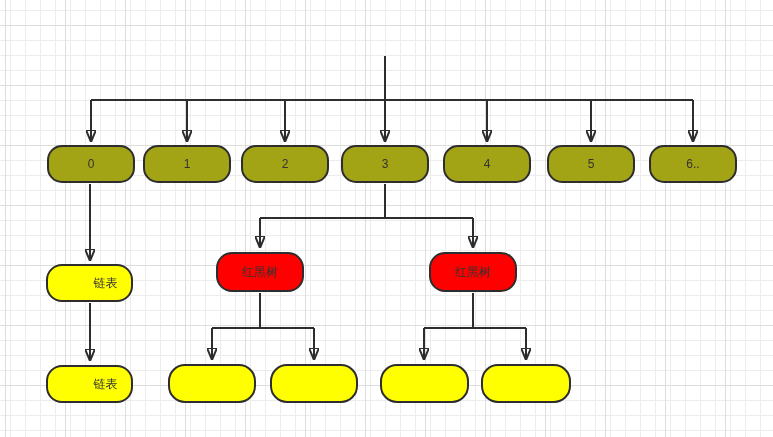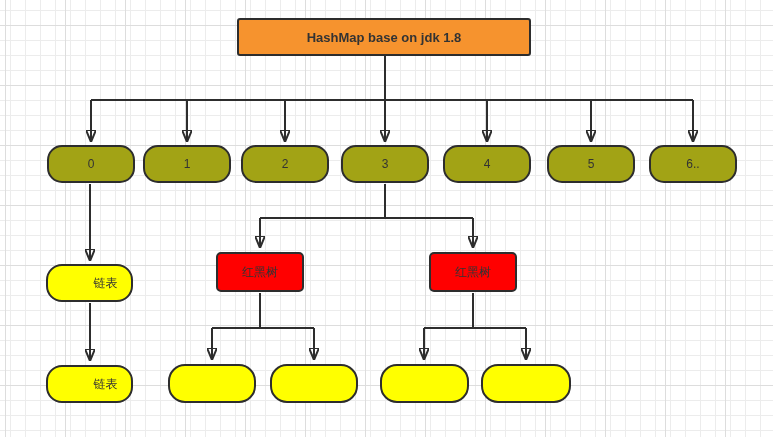--- a/index.html
+++ b/index.html
@@ -23,21 +23,21 @@
   .edges path{fill:none;stroke:var(--stroke);stroke-width:2;}
   .node{
     position:absolute; box-sizing:border-box;
     display:flex; align-items:center; justify-content:center;
     border:2px solid var(--stroke); color:var(--text);
     font-size:12px; line-height:1;
   }
   .title-box{background:var(--orange); border-radius:3px; font-size:13px; font-weight:600;}
   .bucket{background:var(--olive); border-radius:15px; width:88px; height:38px; top:145px;}
   .chain{background:var(--yellow); border-radius:16px; width:87px; height:38px; left:46px;padding-left:32px;}
-  .rbt{background:var(--red); border-radius:5px; width:88px; height:40px; top:252px;}
+  .rbt{background:var(--red); border-radius:16px; width:88px; height:40px; top:252px;}
   .leaf{background:var(--yellow); border-radius:17px; height:39px; top:364px;}
 </style>
 </head>
 <body>
 
 <div class="canvas">
 
   <svg class="edges" viewBox="0 0 773 437">
     <defs>
       <marker id="arrow" markerUnits="userSpaceOnUse" markerWidth="12" markerHeight="10" viewBox="0 0 12 10" refX="11" refY="5" orient="auto">
@@ -64,23 +64,20 @@
 
     <path d="M260 293 V328 M212 328 H314"></path>
     <path d="M212 328 V359" marker-end="url(#arrow)"></path>
     <path d="M314 328 V359" marker-end="url(#arrow)"></path>
 
     <path d="M473 293 V328 M424 328 H526"></path>
     <path d="M424 328 V359" marker-end="url(#arrow)"></path>
     <path d="M526 328 V359" marker-end="url(#arrow)"></path>
   </svg>
 
-  <div class="node title-box" style="left:237px;top:18px;width:294px;height:38px;">
-    <span>HashMap base on jdk 1.8</span>
-  </div>
 
   <div class="node bucket" style="left:47px;">
     <span>0</span>
     </div>
   <div class="node bucket" style="left:143px;">
     <span>1</span>
     </div>
   <div class="node bucket" style="left:241px;">
     <span>2</span>
     </div>

